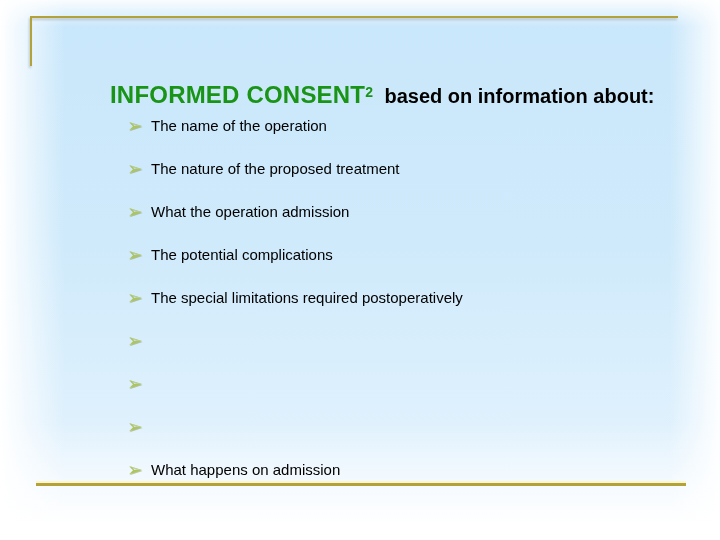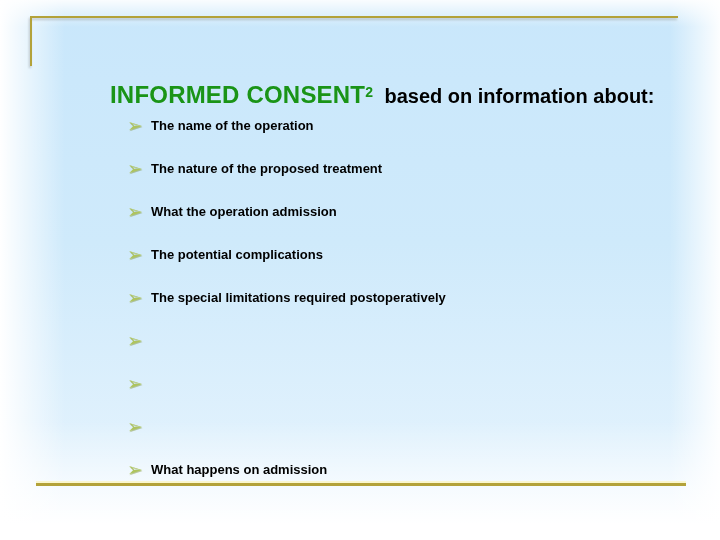--- a/index.html
+++ b/index.html
@@ -71,22 +71,21 @@
   }
   .bullet {
     color: var(--bullet-green, #aec45e);
     font-size: 19px;
     width: 24px;
     flex: 0 0 24px;
     text-shadow: 0.5px 0.5px 0 rgba(120,140,40,0.45);
   }
   .bullet-text {
     color: var(--body-text, #000000);
-    font-size: 13px;
-    font-weight: bold;
+    font-size: 15px;
   }
   .bottom-line {
     position: absolute;
     left: 36px;
     top: 483px;
     width: 650px;
     height: 3px;
     background: var(--line-gold, #b3a23a);
     box-shadow: 0 -2px 0 #faf7cf;
   }

